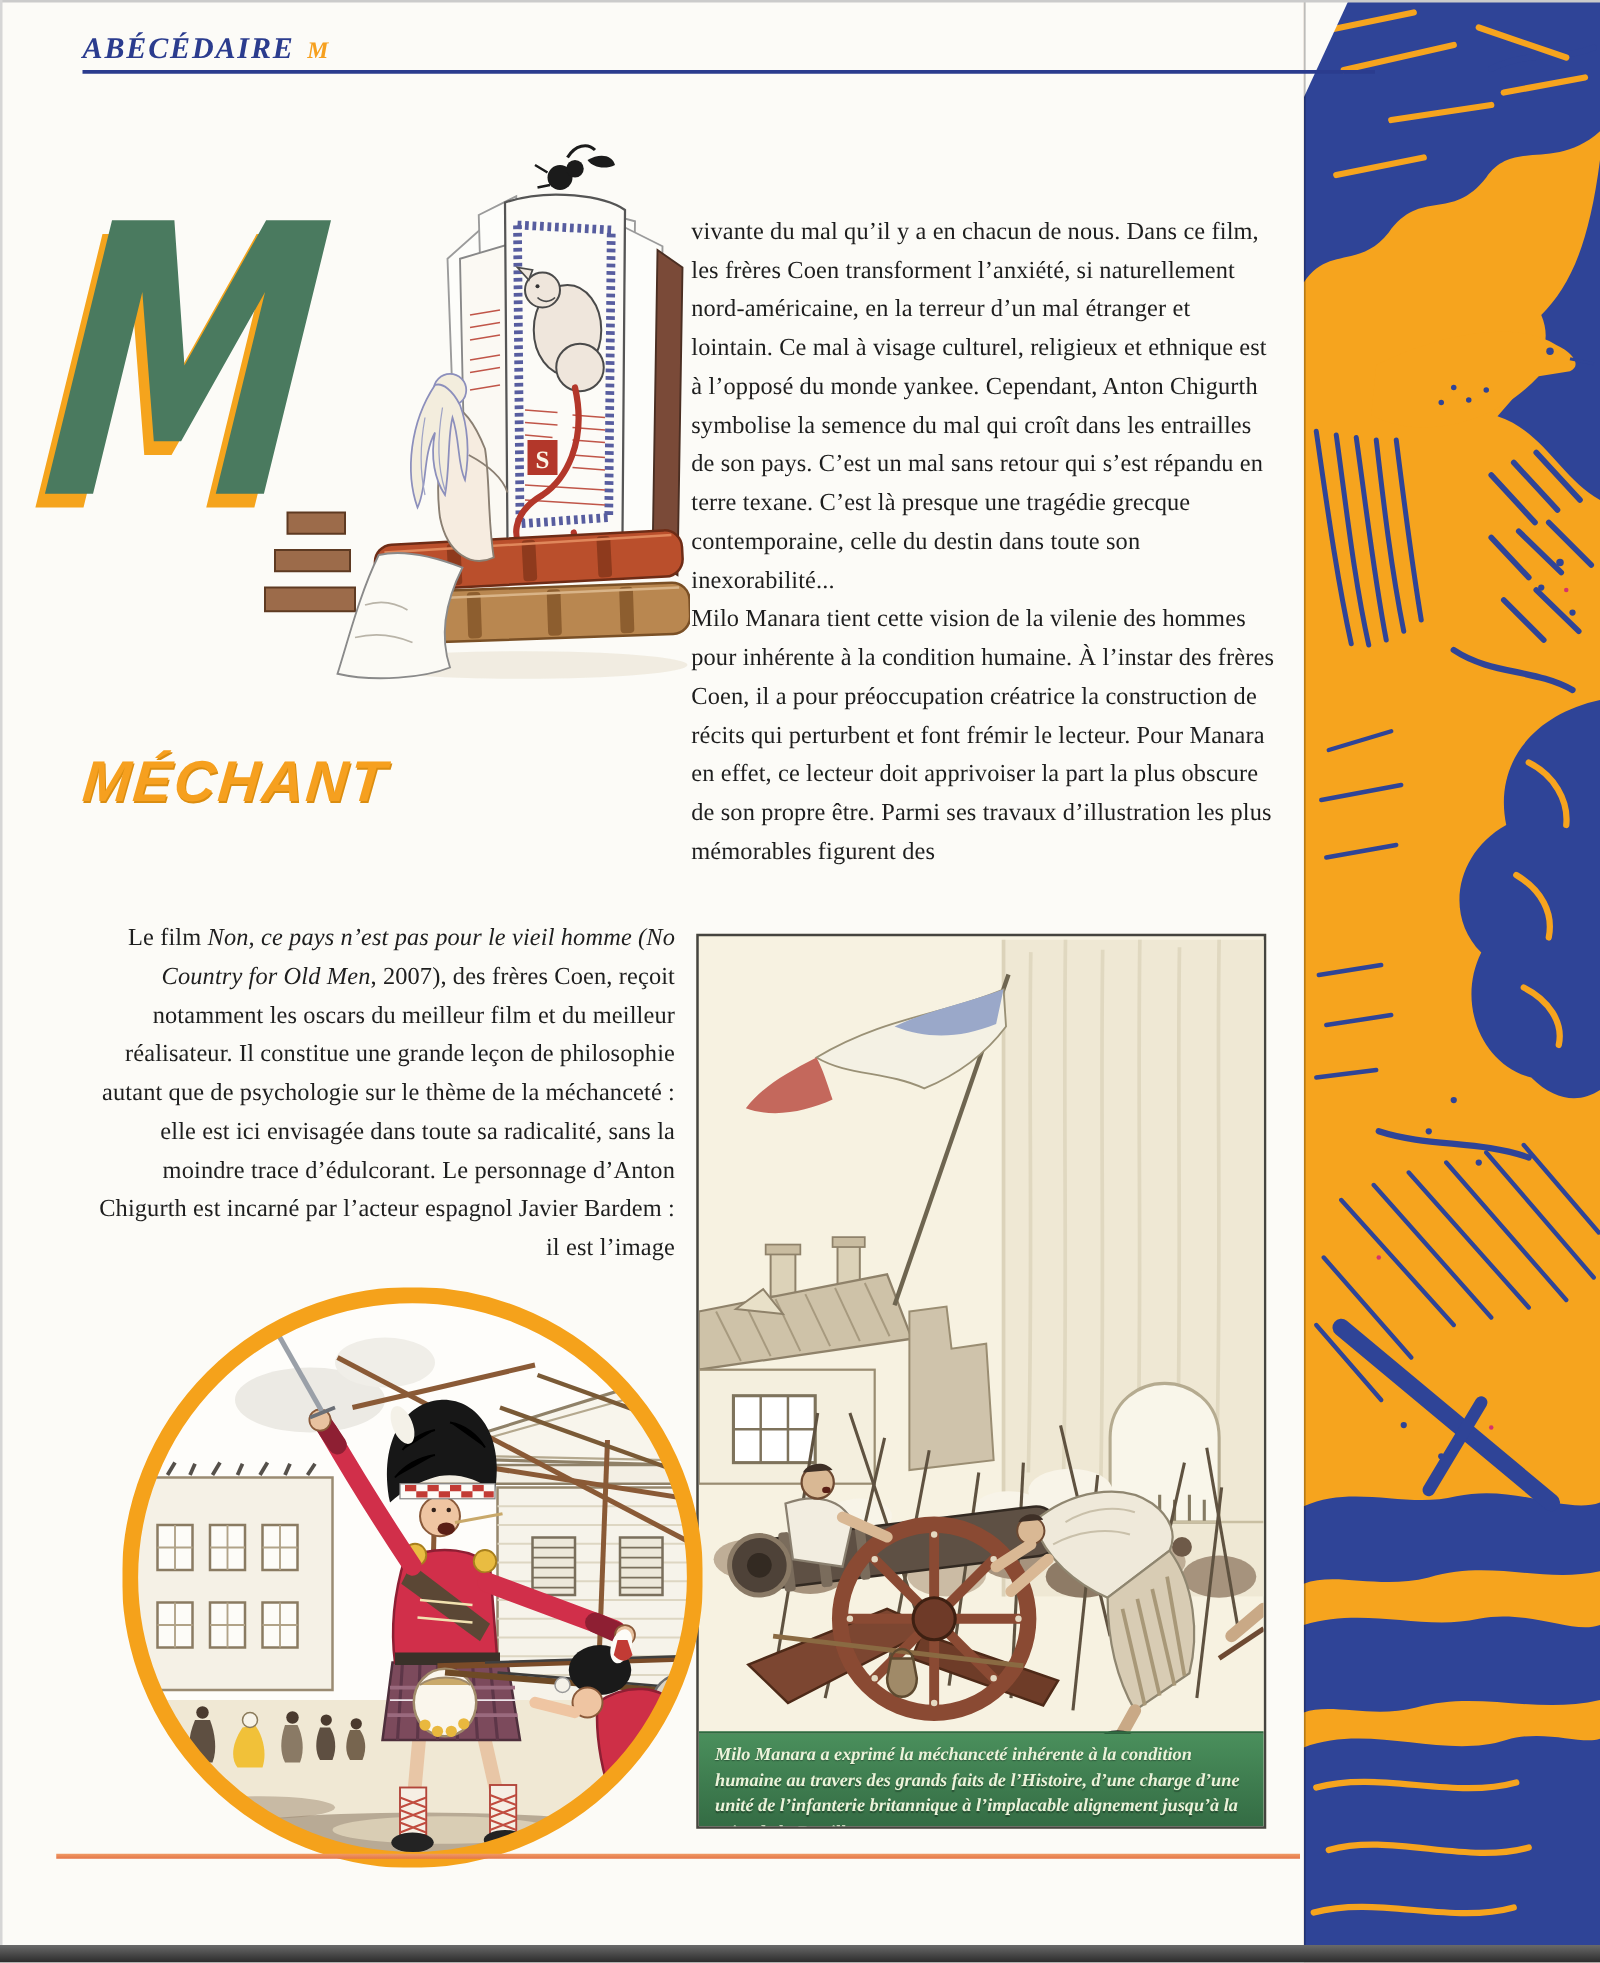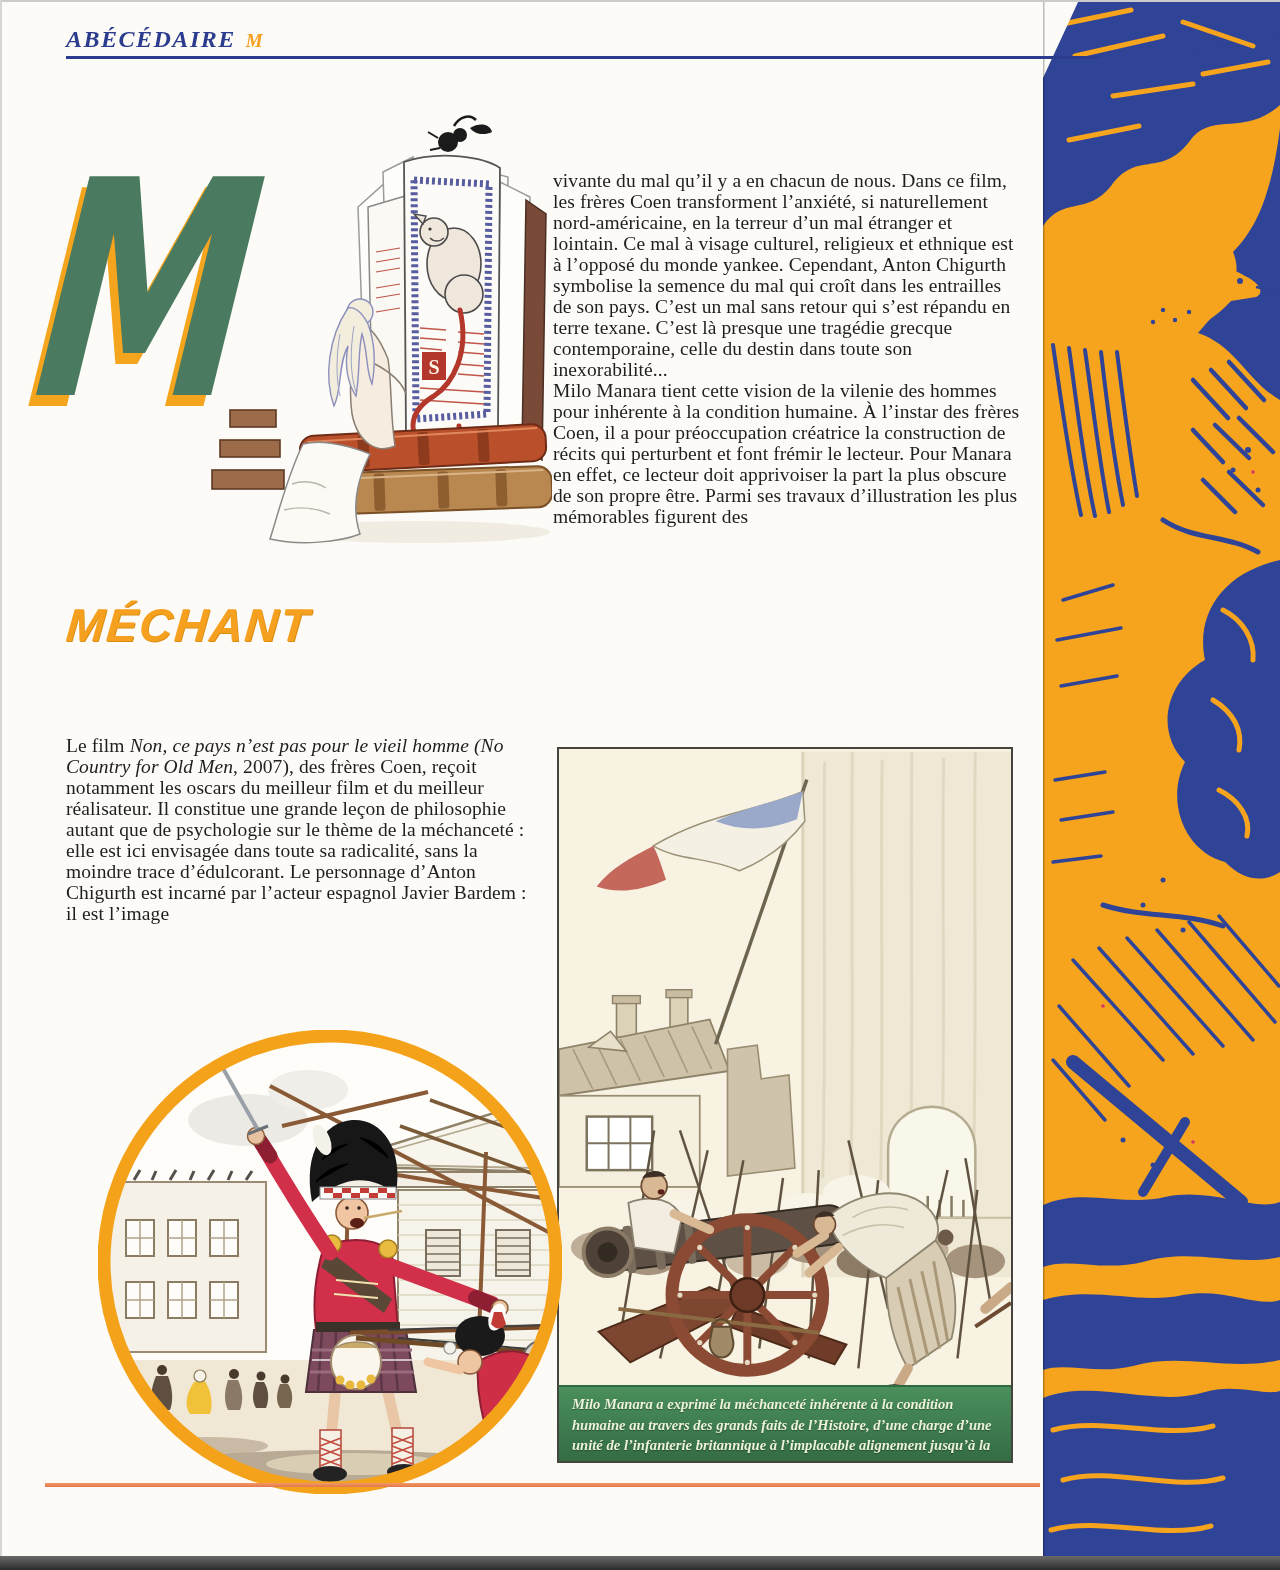--- a/index.html
+++ b/index.html
@@ -32,23 +32,23 @@
   
   .entry-title{
     position:absolute;left:64px;top:598px;
     font-family:"Liberation Sans", sans-serif;font-weight:bold;font-style:italic;
     font-size:46px;color:#F6A01F;letter-spacing:2px;
     transform:skewX(-5deg);transform-origin:left bottom;
     text-shadow:1px 1px 0 #db8d10;
   }
   
   .body-text{
-    font-size:19.5px;line-height:21px;color:#1e1e1e;letter-spacing:0.1px;margin:0;
+    font-size:19.5px;line-height:31px;color:#1e1e1e;letter-spacing:0.1px;margin:0;
   }
-  .left-col{position:absolute;left:66px;top:735px;width:474px;}
+  .left-col{position:absolute;left:66px;top:735px;width:474px;text-align:right;}
   .right-col{position:absolute;left:553px;top:170px;width:468px;}
   .right-col p{margin:0;}
   
   .manara-art{position:absolute;left:208px;top:112px;width:344px;height:446px;}
   .circle-art{position:absolute;left:98px;top:1030px;width:464px;height:464px;}
   
   .bastille{position:absolute;left:557px;top:747px;width:456px;height:716px;
     border:2px solid #45443f;box-sizing:border-box;background:#F7F2E1;overflow:hidden;}
   .bastille svg{position:absolute;left:0;top:0;}
   .bastille-caption{

